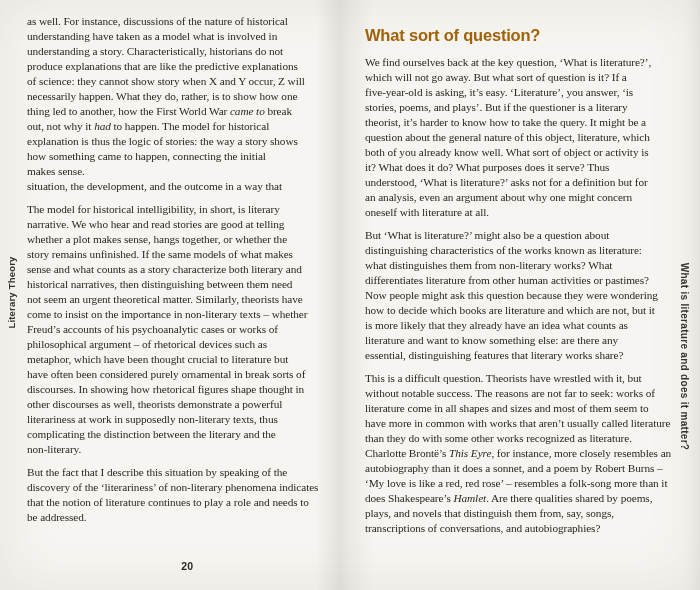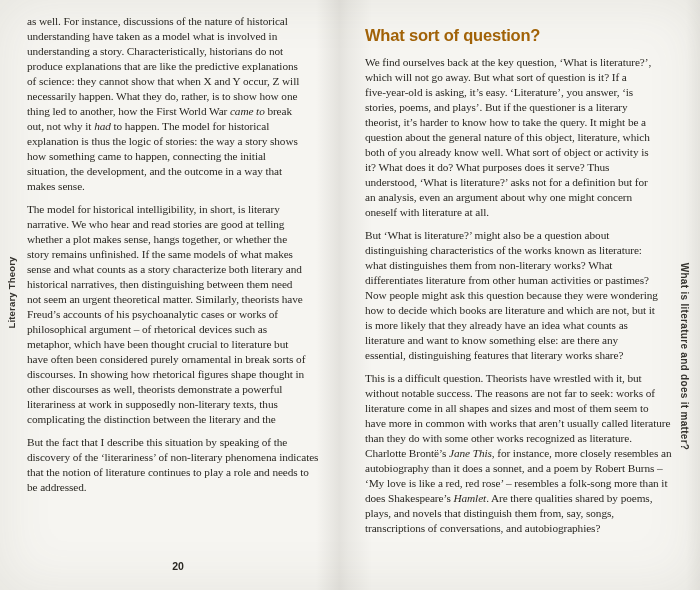--- a/index.html
+++ b/index.html
@@ -56,21 +56,21 @@
   }
   .pagenum {
     position: absolute;
     font-family: "Liberation Sans", sans-serif;
     font-size: 10.5px;
     font-weight: 600;
     color: #2a2823;
     width: 30px;
     text-align: center;
   }
-  .pagenum-left  { left: 163px; top: 560px; }
+  .pagenum-left  { left: 163px; top: 560px; text-align: right; }
   .pagenum-right { left: 503px; top: 587px; margin-top: 20px; }
   .sidebar-label {
     position: absolute;
     font-family: "Liberation Sans", sans-serif;
     font-weight: 700;
     color: #34322d;
     white-space: nowrap;
     text-align: center;
   }
   .sidebar-left {
@@ -93,45 +93,47 @@
 
 <div class="scan">
 
   <div class="page" style="left:27px; top:14px; width:312px;">
     <div class="body-text">
       <div class="para">
           <div class="line">as well. For instance, discussions of the nature of historical</div>
           <div class="line">understanding have taken as a model what is involved in</div>
           <div class="line">understanding a story. Characteristically, historians do not</div>
           <div class="line">produce explanations that are like the predictive explanations</div>
-          <div class="line">of science: they cannot show that when X and Y occur, Z will</div>
+          <div class="line">of science: they cannot show story when X and Y occur, Z will</div>
           <div class="line">necessarily happen. What they do, rather, is to show how one</div>
           <div class="line">thing led to another, how the First World War <i>came to</i> break</div>
           <div class="line">out, not why it <i>had</i> to happen. The model for historical</div>
           <div class="line">explanation is thus the logic of stories: the way a story shows</div>
           <div class="line">how something came to happen, connecting the initial</div>
+          <div class="line">makes sense.</div>
           <div class="line">situation, the development, and the outcome in a way that</div>
-          <div class="line">makes sense.</div>
         </div>
       <div class="para">
           <div class="line">The model for historical intelligibility, in short, is literary</div>
           <div class="line">narrative. We who hear and read stories are good at telling</div>
           <div class="line">whether a plot makes sense, hangs together, or whether the</div>
           <div class="line">story remains unfinished. If the same models of what makes</div>
           <div class="line">sense and what counts as a story characterize both literary and</div>
           <div class="line">historical narratives, then distinguishing between them need</div>
           <div class="line">not seem an urgent theoretical matter. Similarly, theorists have</div>
+          <div class="line">come to insist on the importance in non-literary texts – whether</div>
           <div class="line">Freud’s accounts of his psychoanalytic cases or works of</div>
           <div class="line">philosophical argument – of rhetorical devices such as</div>
           <div class="line">metaphor, which have been thought crucial to literature but</div>
           <div class="line">have often been considered purely ornamental in break sorts of</div>
           <div class="line">discourses. In showing how rhetorical figures shape thought in</div>
           <div class="line">other discourses as well, theorists demonstrate a powerful</div>
           <div class="line">literariness at work in supposedly non-literary texts, thus</div>
           <div class="line">complicating the distinction between the literary and the</div>
+          <div class="line">non-literary.</div>
         </div>
       <div class="para">
           <div class="line">But the fact that I describe this situation by speaking of the</div>
           <div class="line">discovery of the ‘literariness’ of non-literary phenomena indicates</div>
           <div class="line">that the notion of literature continues to play a role and needs to</div>
           <div class="line">be addressed.</div>
         </div>
     </div>
   </div>
 
@@ -161,21 +163,21 @@
           <div class="line">is more likely that they already have an idea what counts as</div>
           <div class="line">literature and want to know something else: are there any</div>
           <div class="line">essential, distinguishing features that literary works share?</div>
         </div>
       <div class="para">
           <div class="line">This is a difficult question. Theorists have wrestled with it, but</div>
           <div class="line">without notable success. The reasons are not far to seek: works of</div>
           <div class="line">literature come in all shapes and sizes and most of them seem to</div>
           <div class="line">have more in common with works that aren’t usually called literature</div>
           <div class="line">than they do with some other works recognized as literature.</div>
-          <div class="line">Charlotte Brontë’s <i>Jane This</i>, for instance, more closely resembles an</div>
+          <div class="line">Charlotte Brontë’s <i>This Eyre</i>, for instance, more closely resembles an</div>
           <div class="line">autobiography than it does a sonnet, and a poem by Robert Burns –</div>
           <div class="line">‘My love is like a red, red rose’ – resembles a folk-song more than it</div>
           <div class="line">does Shakespeare’s <i>Hamlet</i>. Are there qualities shared by poems,</div>
           <div class="line">plays, and novels that distinguish them from, say, songs,</div>
           <div class="line">transcriptions of conversations, and autobiographies?</div>
         </div>
     </div>
   </div>
 
   <div class="sidebar-label sidebar-left">Literary Theory</div>

